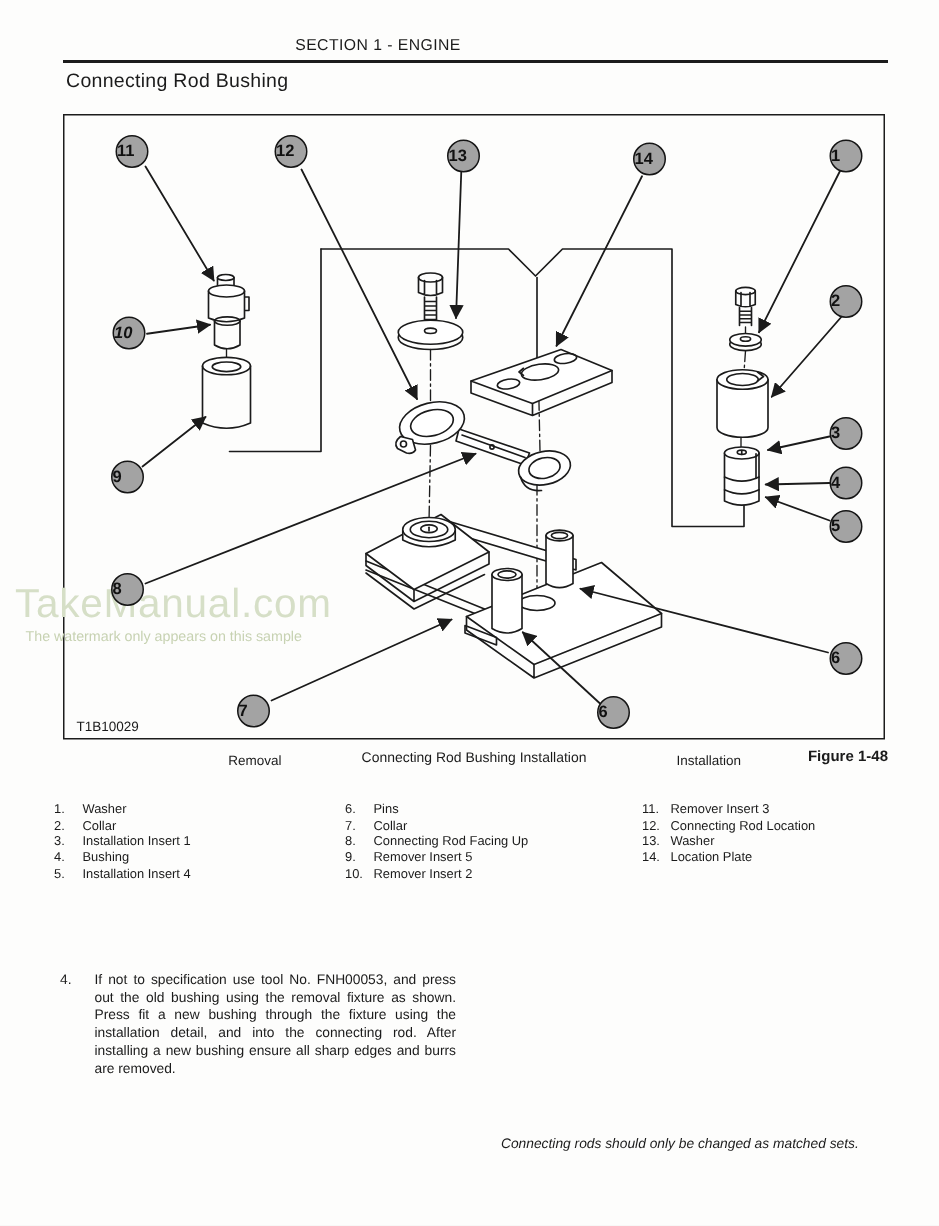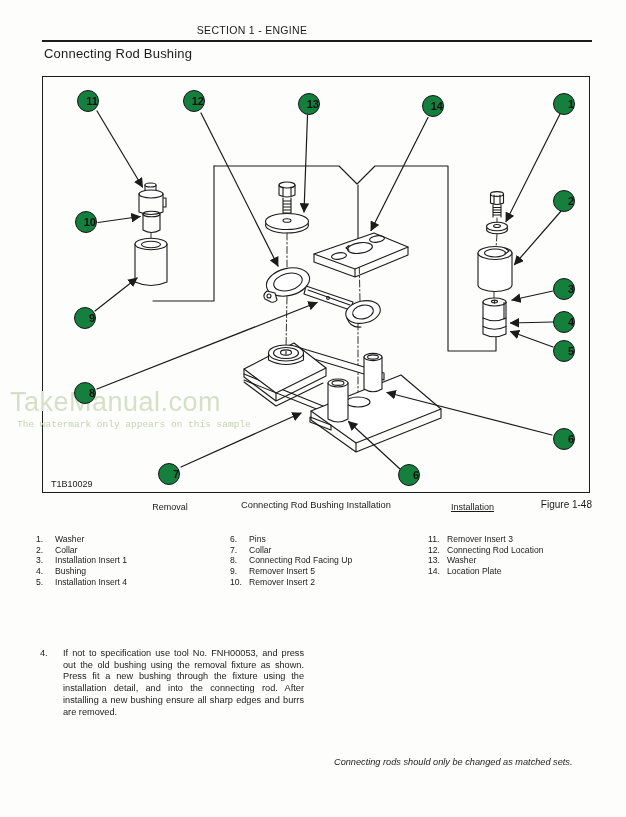--- a/index.html
+++ b/index.html
@@ -4,30 +4,30 @@
 <style>
   html,body{margin:0;padding:0;}
   body{background:#e8e8e8;font-family:"Liberation Sans",sans-serif;}
   .page{position:relative;width:626px;height:817px;background:#fdfdfc;margin:0 auto;overflow:hidden;color:#1b1b1b;}
   .section-header{position:absolute;top:24px;left:0;width:504px;text-align:center;font-size:10.5px;letter-spacing:.3px;}
   .rule{position:absolute;top:40px;left:42px;width:550px;height:0;border-top:2px solid #1c1c1c;}
   .title{position:absolute;top:46px;left:44px;margin:0;font-size:13px;font-weight:normal;letter-spacing:.2px;}
   .figure-box{position:absolute;top:76px;left:42px;width:548px;height:417px;border:1.8px solid #1c1c1c;box-sizing:border-box;}
   .figure-box svg{position:absolute;left:0;top:0;z-index:2;}
   #callout-layer{position:absolute;left:0;top:0;width:100%;height:100%;z-index:3;}
-  .callout{position:absolute;width:22px;height:22px;border:1.6px solid #151515;border-radius:50%;background:#15803d;
-           font-size:11px;font-weight:bold;line-height:20px;text-align:right;box-sizing:border-box;color:#111;}
+  .callout{position:absolute;width:22px;height:22px;border:1.6px solid #151515;border-radius:50%;background:#a3a3a3;
+           font-size:11px;font-weight:bold;line-height:20px;text-align:left;box-sizing:border-box;color:#111;}
   .photo-code{position:absolute;left:8px;bottom:3px;font-size:9px;z-index:3;}
   .watermark-main{position:absolute;left:10px;top:387px;font-size:27px;color:#d6dfc7;z-index:1;letter-spacing:.5px;}
-  .watermark-sub{position:absolute;left:17px;top:419px;font-size:9.5px;color:#c7d2b2;z-index:1;font-family:Liberation Mono, monospace;}
+  .watermark-sub{position:absolute;left:17px;top:419px;font-size:9.5px;color:#c7d2b2;z-index:1;}
   .caption{position:absolute;top:500px;left:42px;width:548px;text-align:center;font-size:9.3px;}
-  .fig-label{position:absolute;top:499px;right:34px;font-size:10px;font-weight:normal;}
+  .fig-label{position:absolute;top:499px;right:34px;font-size:10px;font-weight:bold;}
   .legend-header{position:absolute;top:502px;font-size:9px;}
   .legend-header.removal{left:60px;width:220px;text-align:center;}
-  .legend-header.installation{left:380px;width:185px;text-align:center;text-decoration:underline;}
+  .legend-header.installation{left:380px;width:185px;text-align:center;}
   .legend-col{position:absolute;top:534px;font-size:8.6px;line-height:10.7px;white-space:nowrap;}
   .legend-col.c1{left:36px;}
   .legend-col.c2{left:230px;}
   .legend-col.c3{left:416px;margin-left:12px;}
   .lg-row{display:flex;}
   .lg-num{width:19px;flex:0 0 19px;}
   .step{position:absolute;left:40px;top:648px;width:264px;font-size:9.2px;line-height:11.7px;}
   .step-num{position:absolute;left:0;top:0;}
   .step-text{display:block;margin-left:23px;text-align:justify;}
   .important{position:absolute;left:334px;top:649px;width:262px;font-size:9.2px;line-height:11.6px;font-style:italic;text-align:justify;}
@@ -184,21 +184,21 @@
         <div class="callout" style="left: 510px; top: 16px;">1</div>
         <div class="callout" style="left: 510px; top: 113px;">2</div>
         <div class="callout" style="left: 510px; top: 201px;">3</div>
         <div class="callout" style="left: 510px; top: 234px;">4</div>
         <div class="callout" style="left: 510px; top: 263px;">5</div>
         <div class="callout" style="left: 510px; top: 351px;">6</div>
         <div class="callout" style="left: 355px; top: 387px;">6</div>
         <div class="callout" style="left: 115px; top: 386px;">7</div>
         <div class="callout" style="left: 31px; top: 305px;">8</div>
         <div class="callout" style="left: 31px; top: 230px;">9</div>
-        <div class="callout" style="left: 32px; top: 134px;">10</div>
+        <div class="callout" style="left: 32px; top: 134px; font-style: italic;">10</div>
         <div class="callout" style="left: 34px; top: 13px;">11</div>
         <div class="callout" style="left: 140px; top: 13px;">12</div>
         <div class="callout" style="left: 255px; top: 16px;">13</div>
         <div class="callout" style="left: 379px; top: 18px;">14</div>
       </div>
     <div class="photo-code">T1B10029</div>
   </div>
 
   <div class="caption">Connecting Rod Bushing Installation</div>
   <div class="fig-label">Figure 1-48</div>

